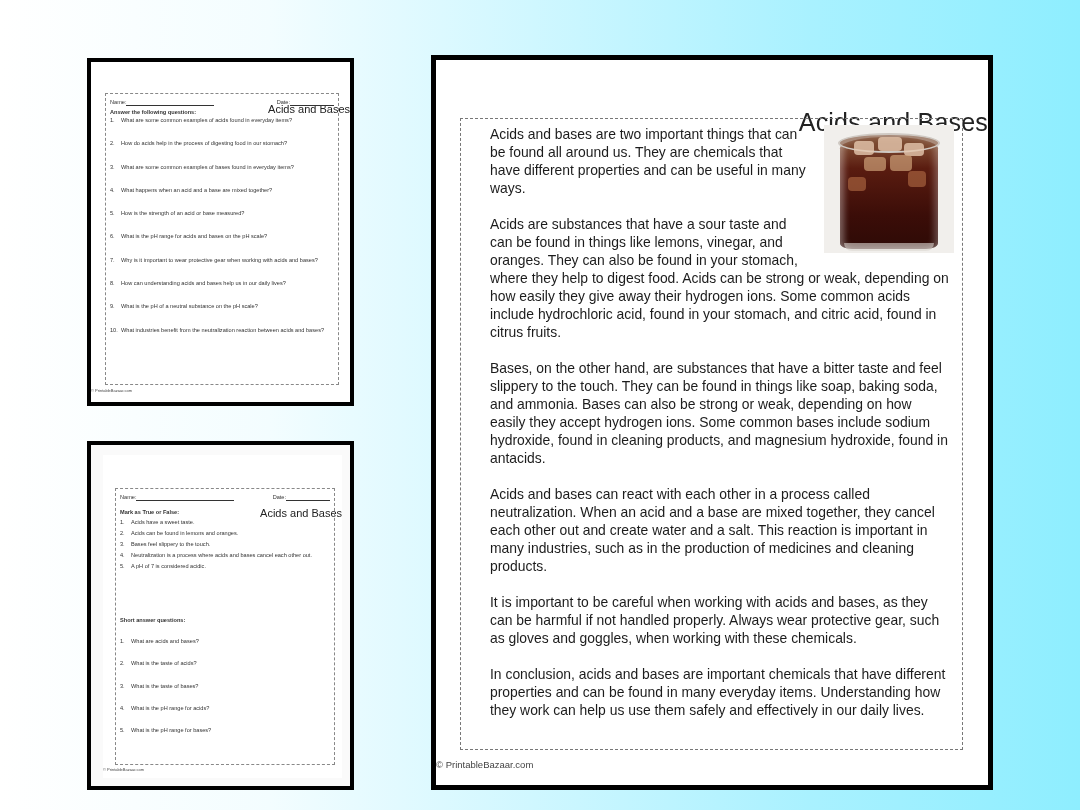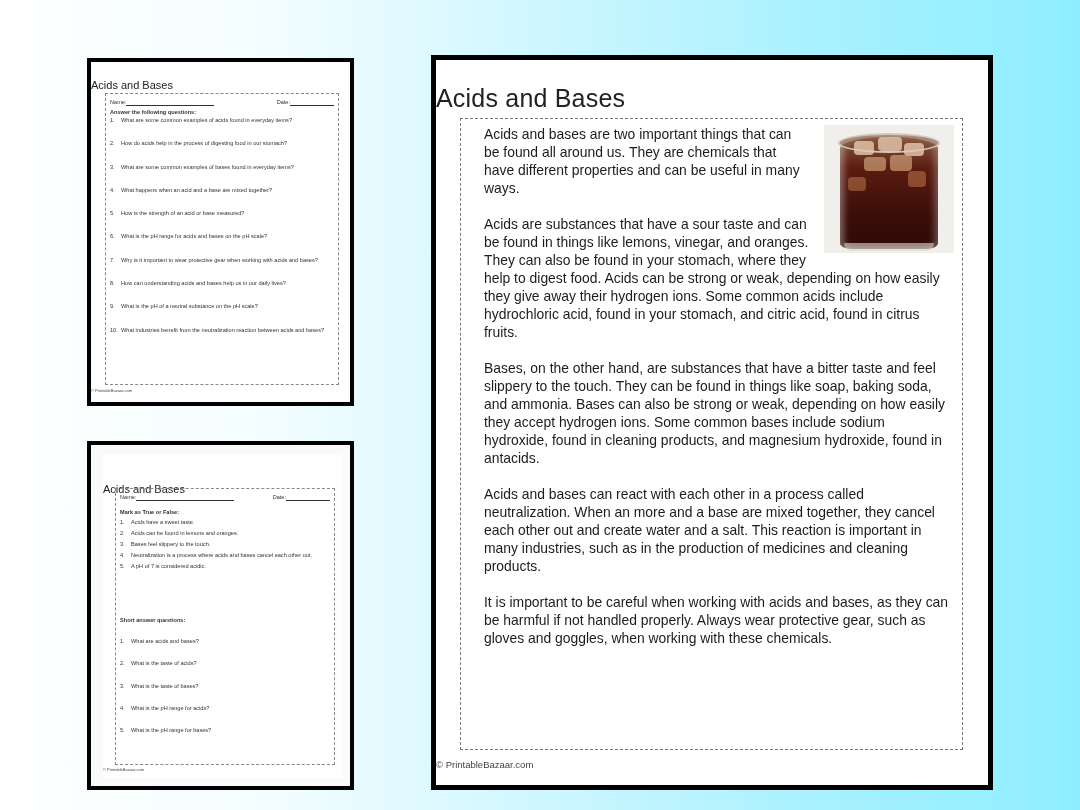--- a/index.html
+++ b/index.html
@@ -10,21 +10,21 @@
     color: #1a1a1a;
   }
   .page {
     position: absolute; background: #fff; border: 4px solid #000; box-sizing: border-box;
   }
   .thumb1 { left: 87px; top: 58px; width: 267px; height: 348px; }
   .thumb2 { left: 87px; top: 441px; width: 267px; height: 349px; background: #fafafa; }
   .thumb2 .inner { position: absolute; left: 12px; top: 10px; right: 8px; bottom: 8px; background: #fff; }
   .main { left: 431px; top: 55px; width: 562px; height: 735px; border-width: 5px; }
 
-  .t-title { position: absolute; left: 0; right: 0; text-align: left; color: #222; }
+  .t-title { position: absolute; left: 0; right: 0; text-align: right; color: #222; margin-top: 24px; }
   .thumb1 .t-title { top: 17px; font-size: 11px; }
   .thumb2 .t-title { top: 28px; font-size: 11px; }
 
   .dash {
     position: absolute; border: 1px dashed #888; box-sizing: border-box;
   }
   .thumb1 .dash { left: 14px; top: 31px; width: 234px; height: 292px; }
   .thumb2 .dash { left: 12px; top: 33px; width: 220px; height: 277px; }
 
   .mini { font-size: 5.6px; line-height: 7px; color: #333; }
@@ -39,21 +39,21 @@
   .thumb2 .mini li.sa { height: 22.3px; }
 
   .foot { position: absolute; left: 0; right: 0; text-align: left; color: #444; }
   .thumb1 .foot { top: 326px; font-size: 4px; }
   .thumb2 .foot { top: 312px; font-size: 4px; }
   .main .foot { top: 699px; font-size: 9.5px; }
 
   .main .t-title { top: 24px; font-size: 25px; font-weight: normal; letter-spacing: 0.2px; }
   .main .dash { left: 24px; top: 58px; width: 503px; height: 632px; border: 1.5px dashed #777; }
   .article { position: absolute; left: 13px; top: 6px; right: 12px; font-size: 13.9px; line-height: 18px; color: #1c1c1c; }
-  .article p { margin: 0 0 18px 10px; }
+  .article p { margin: 0 0 18px 16px; }
   .glass {
     float: right; width: 130px; height: 128px; margin: 0 -4px 4px 14px; background: #f1efec; position: relative; overflow: hidden;
   }
   .glass .cup {
     position: absolute; left: 16px; top: 12px; width: 98px; height: 112px;
     border-radius: 50% 50% 12px 12px / 10% 10% 6px 6px;
     background: linear-gradient(to bottom, #8a5a3c 0%, #5a1c10 28%, #3b0d08 70%, #2e0a06 100%);
     box-shadow: inset 4px 0 6px rgba(255,255,255,0.35), inset -4px 0 6px rgba(255,255,255,0.25);
   }
   .glass .rim {
@@ -191,18 +191,19 @@
         <div class="ice" style="left:80px;top:18px;width:20px;height:13px;"></div>
         <div class="ice" style="left:40px;top:32px;width:22px;height:14px;background:rgba(205,160,120,0.7)"></div>
         <div class="ice" style="left:66px;top:30px;width:22px;height:16px;background:rgba(205,160,120,0.7)"></div>
         <div class="ice" style="left:24px;top:52px;width:18px;height:14px;background:rgba(180,110,70,0.6)"></div>
         <div class="ice" style="left:84px;top:46px;width:18px;height:16px;background:rgba(180,110,70,0.6)"></div>
         <div class="base"></div>
       </div>
       <p>Acids and bases are two important things that can be found all around us. They are chemicals that have different properties and can be useful in many ways.</p>
       <p>Acids are substances that have a sour taste and can be found in things like lemons, vinegar, and oranges. They can also be found in your stomach, where they help to digest food. Acids can be strong or weak, depending on how easily they give away their hydrogen ions. Some common acids include hydrochloric acid, found in your stomach, and citric acid, found in citrus fruits.</p>
       <p>Bases, on the other hand, are substances that have a bitter taste and feel slippery to the touch. They can be found in things like soap, baking soda, and ammonia. Bases can also be strong or weak, depending on how easily they accept hydrogen ions. Some common bases include sodium hydroxide, found in cleaning products, and magnesium hydroxide, found in antacids.</p>
-      <p>Acids and bases can react with each other in a process called neutralization. When an more and a base are mixed together, they cancel each other out and create water and a salt. This reaction is important in many industries, such as in the production of medicines and cleaning products.</p>
+      <p>Acids and bases can react with each other in a process called neutralization. When an acid and a base are mixed together, they cancel each other out and create water and a salt. This reaction is important in many industries, such as in the production of medicines and cleaning products.</p>
       <p>It is important to be careful when working with acids and bases, as they can be harmful if not handled properly. Always wear protective gear, such as gloves and goggles, when working with these chemicals.</p>
+      <p>In conclusion, acids and bases are important chemicals that have different properties and can be found in many everyday items. Understanding how they work can help us use them safely and effectively in our daily lives.</p>
     </div>
   </div>
   <div class="foot">© PrintableBazaar.com</div>
 </div>
 
 </body></html>

